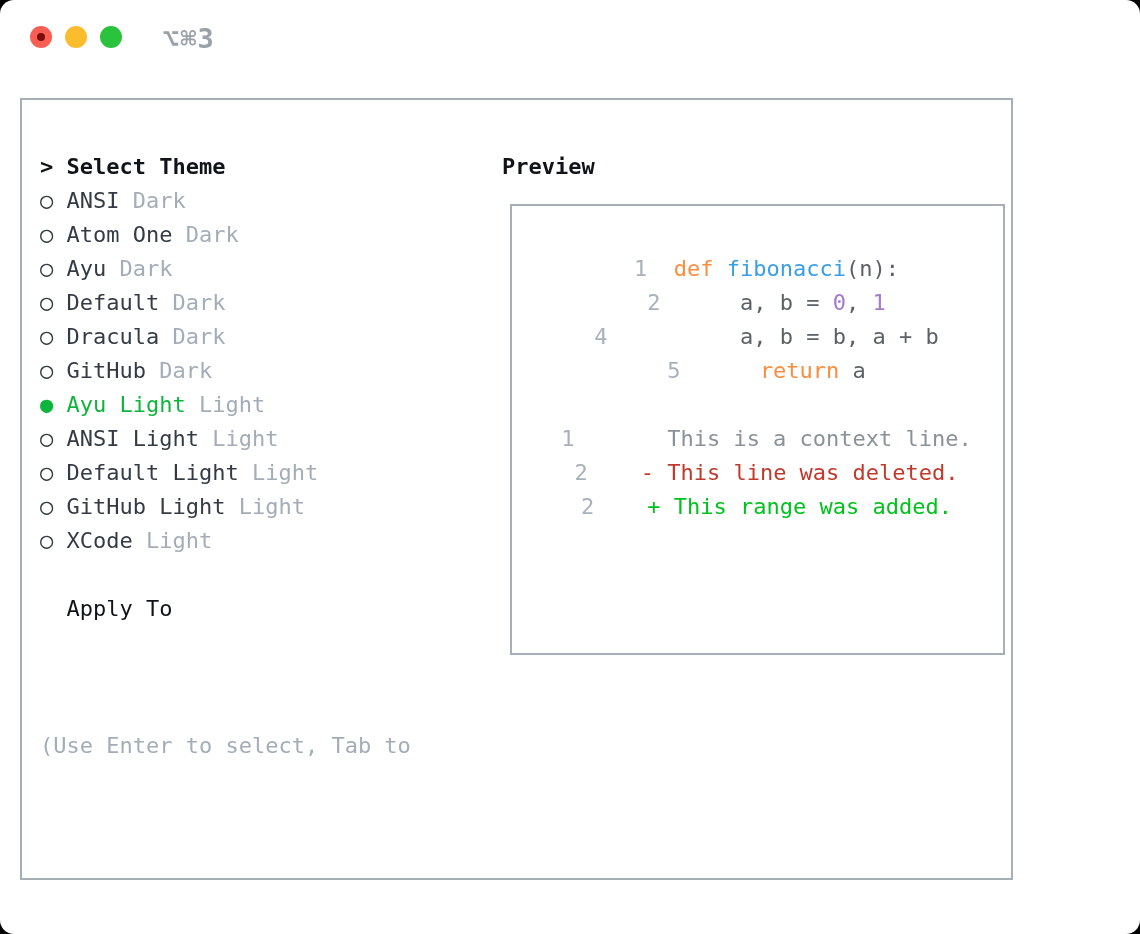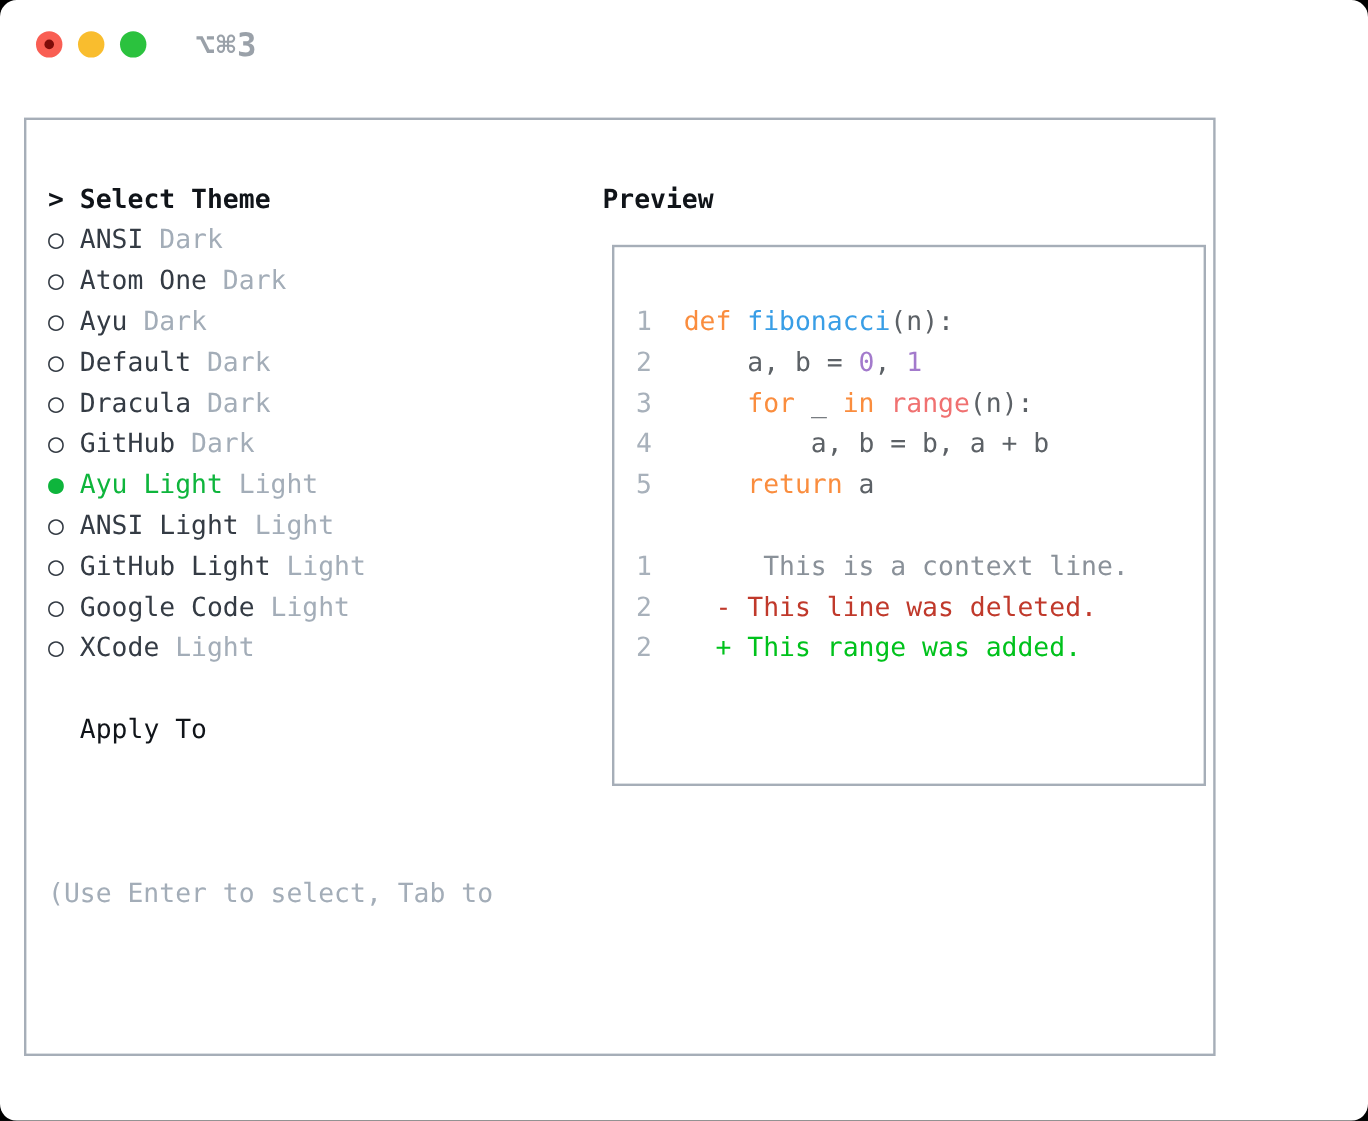--- a/index.html
+++ b/index.html
@@ -43,21 +43,21 @@
   
   .preview-header {
     position:absolute; left:480px; top:50px; height:34px; line-height:34px;
     font-size:22px; font-weight:700; color:var(--heading_black); white-space:pre;
   }
   .preview-box {
     position:absolute; left:488px; top:104px; width:473px; height:401px;
     border:2px solid var(--border_gray); background:#fff;
     padding:46px 0 0 18px; box-sizing:content-box; overflow:hidden;
   }
-  .cline, .dline { height:34px; line-height:34px; font-size:22px; white-space:pre; }
+  .cline, .dline { height:34px; line-height:34px; font-size:22px; white-space:pre;text-align:center; }
   .lnum { color:var(--line_number); }
   .tok-plain    { color:var(--code_plain); }
   .tok-keyword  { color:var(--keyword_orange); }
   .tok-function { color:var(--function_blue); }
   .tok-number   { color:var(--number_purple); }
   .tok-builtin  { color:var(--builtin_coral); }
   .blank-line { height:34px; }
   .d-context { color:var(--diff_context); }
   .d-deleted { color:var(--diff_deleted); }
   .d-added   { color:var(--diff_added); }
@@ -83,43 +83,42 @@
 
       <div id="theme-list">
           <div class="row option"><span class="marker">○ </span><span class="oname">ANSI</span><span class="variant"> Dark</span></div>
           <div class="row option"><span class="marker">○ </span><span class="oname">Atom One</span><span class="variant"> Dark</span></div>
           <div class="row option"><span class="marker">○ </span><span class="oname">Ayu</span><span class="variant"> Dark</span></div>
           <div class="row option"><span class="marker">○ </span><span class="oname">Default</span><span class="variant"> Dark</span></div>
           <div class="row option"><span class="marker">○ </span><span class="oname">Dracula</span><span class="variant"> Dark</span></div>
           <div class="row option"><span class="marker">○ </span><span class="oname">GitHub</span><span class="variant"> Dark</span></div>
           <div class="row option selected"><span class="marker">● </span><span class="oname">Ayu Light</span><span class="variant"> Light</span></div>
           <div class="row option"><span class="marker">○ </span><span class="oname">ANSI Light</span><span class="variant"> Light</span></div>
+          <div class="row option"><span class="marker">○ </span><span class="oname">Default Light</span><span class="variant"> Light</span></div>
           <div class="row option"><span class="marker">○ </span><span class="oname">GitHub Light</span><span class="variant"> Light</span></div>
-          <div class="row option"><span class="marker">○ </span><span class="oname">Google Code</span><span class="variant"> Light</span></div>
           <div class="row option"><span class="marker">○ </span><span class="oname">XCode</span><span class="variant"> Light</span></div>
         </div>
 
       <div class="spacer"></div>
 
       <div class="row applyto">Apply To</div>
 
 
       <div class="hint">
         <div>(Use Enter to select, Tab to</div>
         
       </div>
     </div>
 
     <div class="preview-header">Preview</div>
 
     <div class="preview-box">
       <div id="code-lines">
           <div class="cline"><span class="lnum">1  </span><span class="tok-keyword">def </span><span class="tok-function">fibonacci</span><span class="tok-plain">(n):</span></div>
           <div class="cline"><span class="lnum">2  </span><span class="tok-plain">    a, b = </span><span class="tok-number">0</span><span class="tok-plain">, </span><span class="tok-number">1</span></div>
-          <div class="cline"><span class="lnum">3  </span><span class="tok-plain">    </span><span class="tok-keyword">for</span><span class="tok-plain"> _ </span><span class="tok-keyword">in</span><span class="tok-plain"> </span><span class="tok-builtin">range</span><span class="tok-plain">(n):</span></div>
           <div class="cline"><span class="lnum">4  </span><span class="tok-plain">        a, b = b, a + b</span></div>
           <div class="cline"><span class="lnum">5  </span><span class="tok-plain">    </span><span class="tok-keyword">return</span><span class="tok-plain"> a</span></div>
         </div>
       <div class="blank-line"></div>
       <div id="diff-lines">
           <div class="dline"><span class="lnum">1  </span><span class="d-context">     This is a context line.</span></div>
           <div class="dline"><span class="lnum">2  </span><span class="d-deleted">  - This line was deleted.</span></div>
           <div class="dline"><span class="lnum">2  </span><span class="d-added">  + This range was added.</span></div>
         </div>
     </div>

